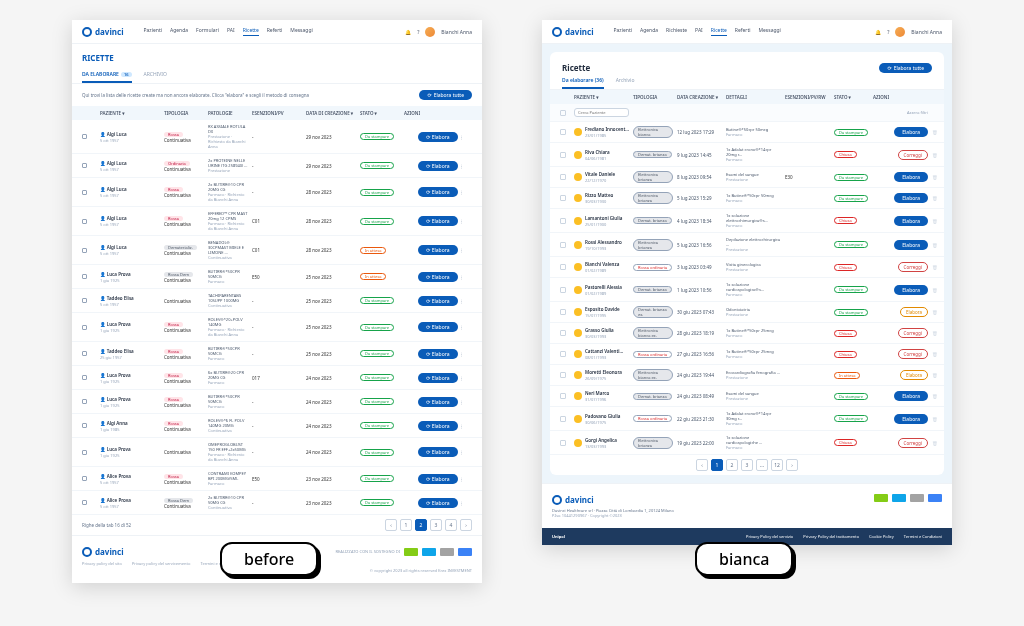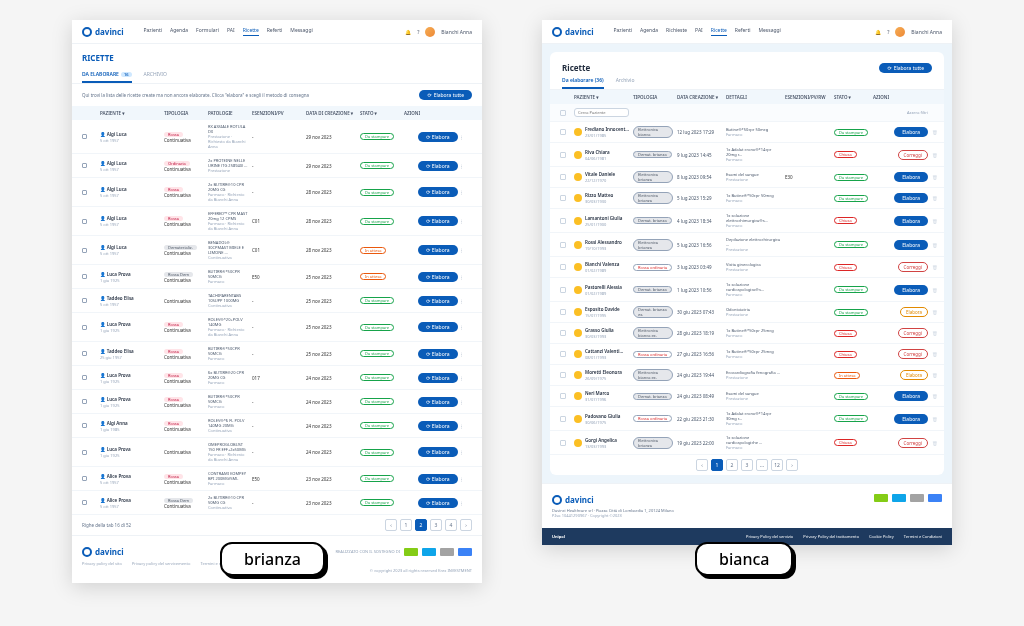--- a/index.html
+++ b/index.html
@@ -765,14 +765,14 @@
       <div style="display:flex;gap:10px" id="dlinks-a">
           <span>Privacy Policy del servizio</span>
           <span>Privacy Policy del trattamento</span>
           <span>Cookie Policy</span>
           <span>Termini e Condizioni</span>
         </div>
     </div>
   </div>
 </div>
 
-<div class="caption cap-before">brianza</div>
+<div class="caption cap-before">before</div>
 <div class="caption cap-after">bianca</div>
 
 </body></html>

